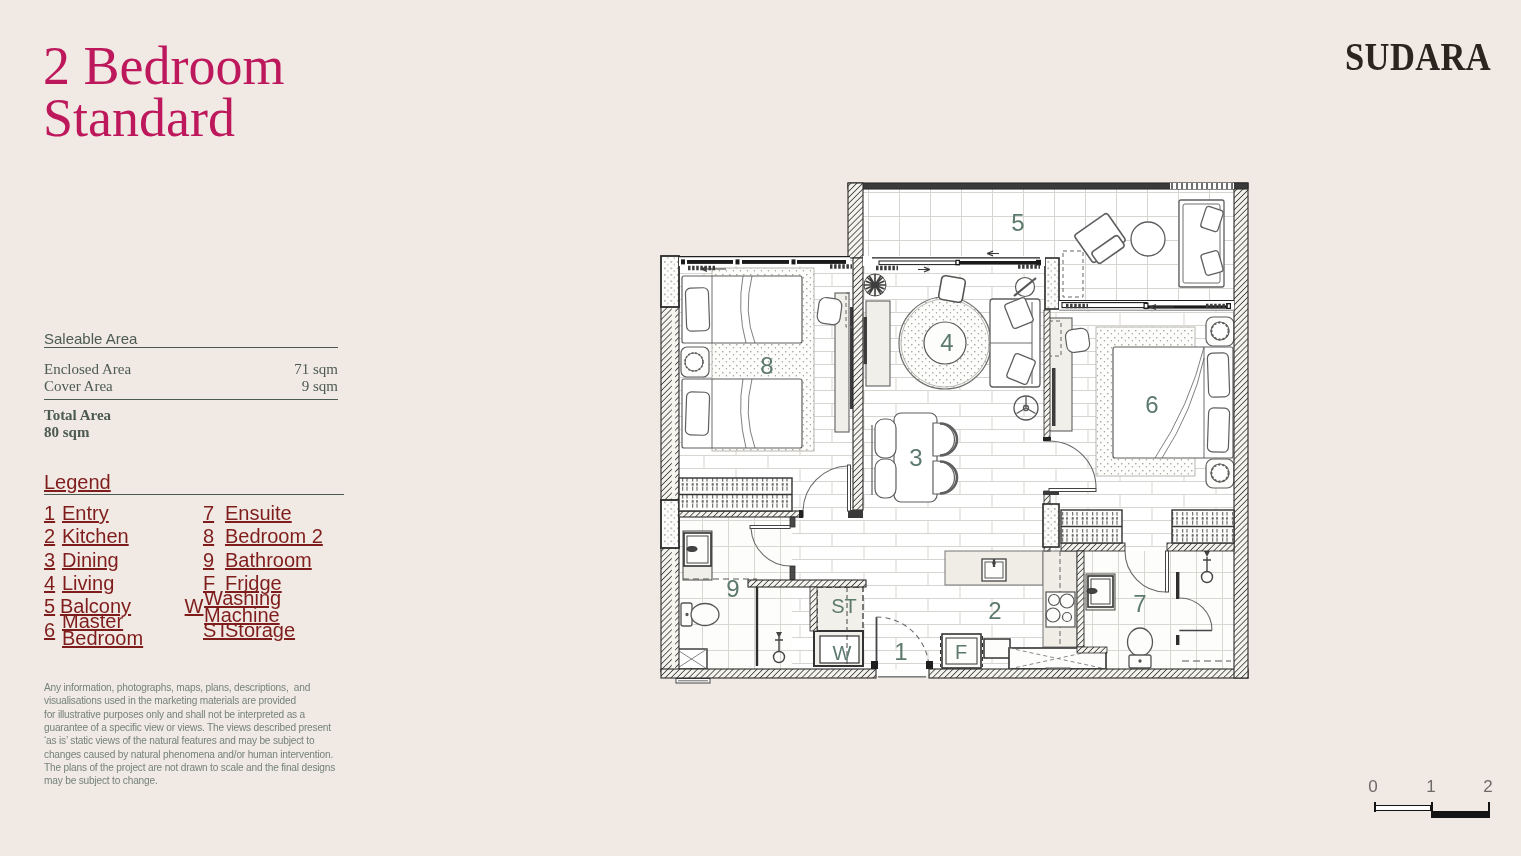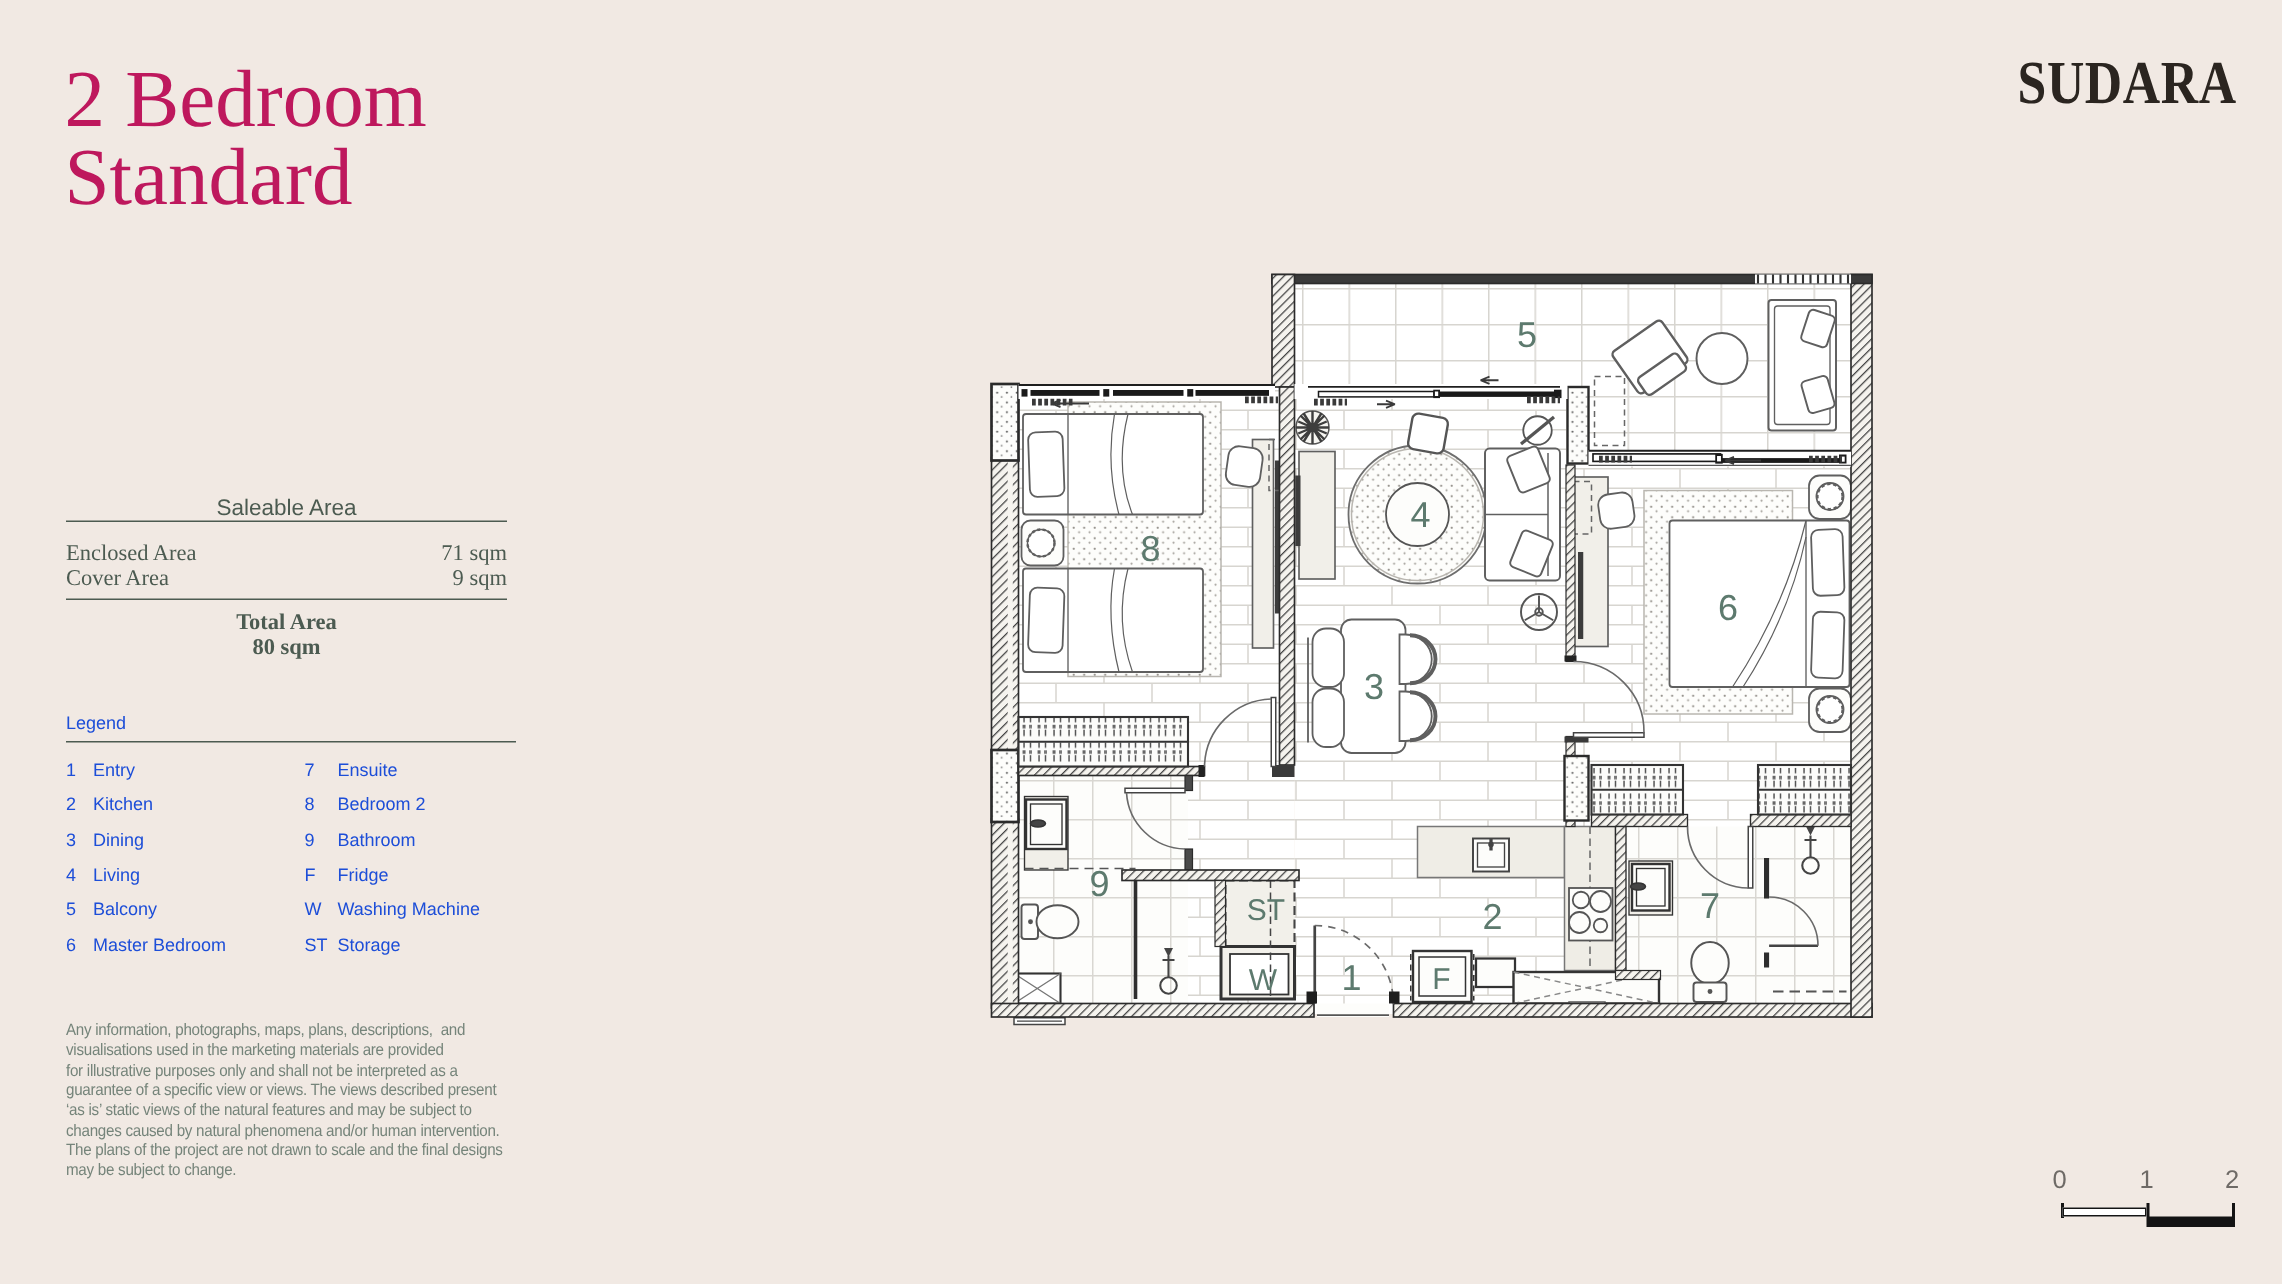--- a/index.html
+++ b/index.html
@@ -3,23 +3,23 @@
 <meta charset="utf-8">
 <style>
   html,body{margin:0;padding:0;}
   body{width:1521px;height:856px;background:#f1e9e3;position:relative;overflow:hidden;
        font-family:"Liberation Sans",sans-serif;}
   .title{position:absolute;left:43px;top:40px;font-family:"Liberation Serif",serif;
          font-size:54px;line-height:52px;color:#be185d;letter-spacing:0px;}
   .logo{position:absolute;left:1345px;top:33px;font-family:"Liberation Serif",serif;
         font-size:34.5px;font-weight:bold;letter-spacing:0.4px;color:#2b2520;
         transform:scaleY(1.18);transform-origin:left top;}
-  .areas{position:absolute;left:44px;top:330px;width:294px;color:#4c5b51;font-size:15px;line-height:17px;text-align:center;}
+  .areas{position:absolute;left:44px;top:330px;width:294px;color:#4c5b51;font-size:15px;line-height:17px;}
   .arow{display:flex;justify-content:space-between;font-family:Liberation Serif, serif;}
-  .legend{position:absolute;left:44px;top:474px;width:300px;color:#1d4ed8;font-size:12px;line-height:17px;}
+  .legend{position:absolute;left:44px;top:474px;width:300px;color:#7f1d1d;font-size:20px;line-height:17px;text-decoration:underline;}
   .lrow{display:flex;height:23.3px;align-items:center;}
   .ln1{width:18px;}.ll1{width:141px;}.ln2{width:22px;}
   .disc{position:absolute;left:44px;top:681px;font-size:11px;line-height:13.35px;
         color:#75847a;white-space:nowrap;letter-spacing:-0.2px;
         transform:scaleX(0.92);transform-origin:left top;}
   .sb{position:absolute;background:#141414;}
   .sbn{position:absolute;top:777px;width:20px;text-align:center;font-size:17px;color:#6e6a66;}
 </style>
 </head>
 <body>

